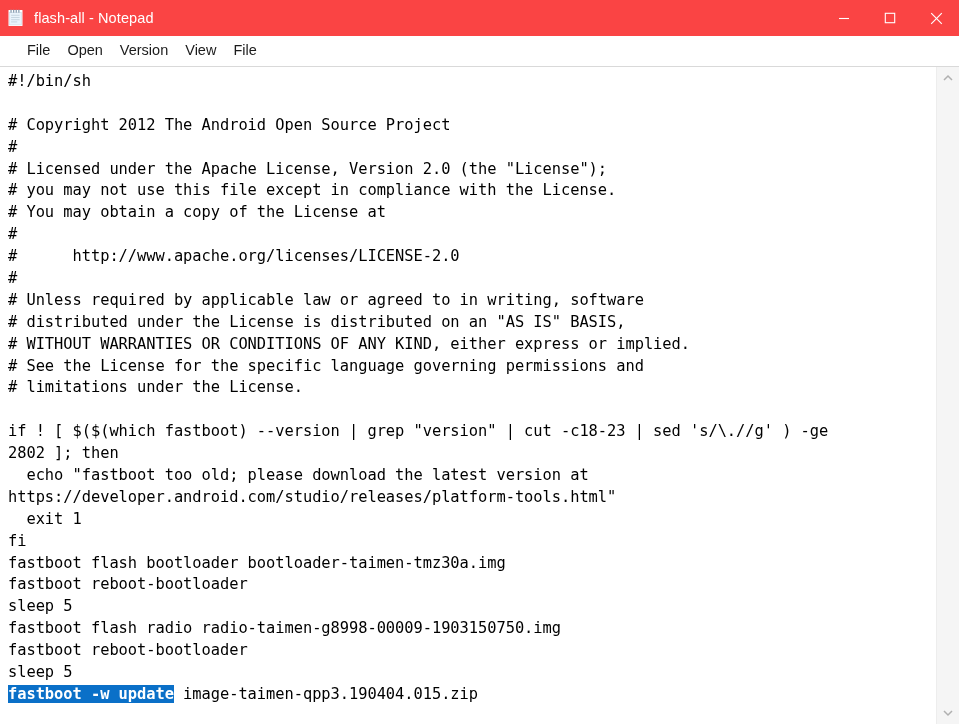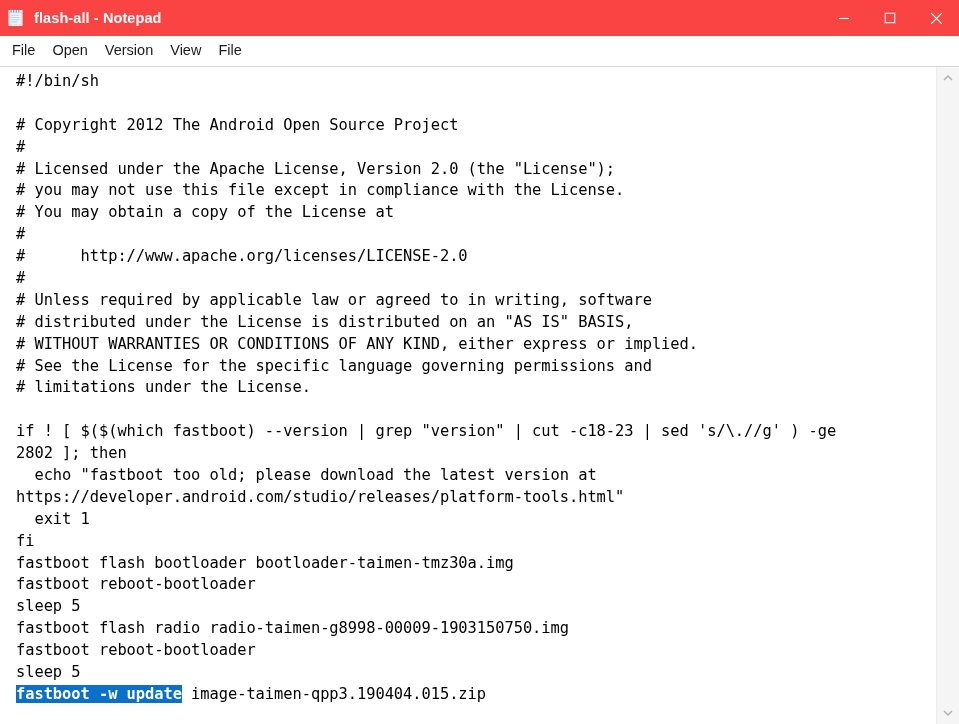--- a/index.html
+++ b/index.html
@@ -46,21 +46,20 @@
     margin-right: 9px;
     flex: 0 0 auto;
     display: block;
   }
   .title-text {
     color: #ffffff;
     font-size: 14.5px;
     font-family: "Liberation Sans", sans-serif;
     white-space: nowrap;
     letter-spacing: 0.1px;
-    font-weight: bold;
   }
   .win-buttons {
     display: flex;
     height: 36px;
     flex: 0 0 auto;
   }
   .win-btn {
     width: 46px;
     height: 36px;
     display: flex;
@@ -72,20 +71,21 @@
 
   
   .menubar {
     height: 29px;
     min-height: 29px;
     background: #ffffff;
     display: flex;
     align-items: center;
     padding-left: 4px;
     border-bottom: 1px solid #ffffff;
+    margin-left: 15px;
   }
   .menu-item {
     font-size: 14.5px;
     color: #1b1b1b;
     padding: 3px 8px 4px 8px;
     margin-right: 1px;
     cursor: default;
     white-space: nowrap;
     font-family: "Liberation Sans", sans-serif;
   }
@@ -94,21 +94,21 @@
   .editor-wrap {
     flex: 1 1 auto;
     display: flex;
     position: relative;
     border-top: 1px solid #d9d9d9;
     background: #ffffff;
     overflow: hidden;
   }
   .text-area {
     flex: 1 1 auto;
-    padding: 4px 0 0 16px;
+    padding: 4px 0 0 8px;
     overflow: hidden;
     background: #ffffff;
   }
   .code {
     font-family: "DejaVu Sans Mono", "Liberation Mono", monospace;
     font-size: 15.4px;
     line-height: 21.9px;
     color: #000000;
     white-space: pre;
     letter-spacing: -0.05px;

